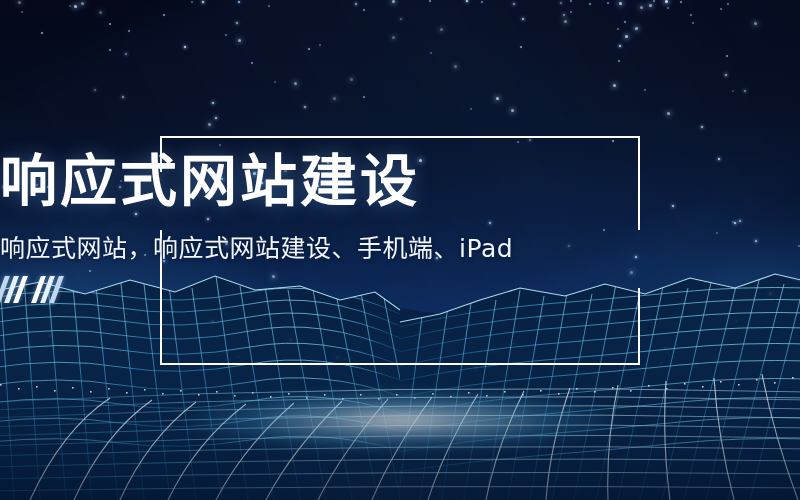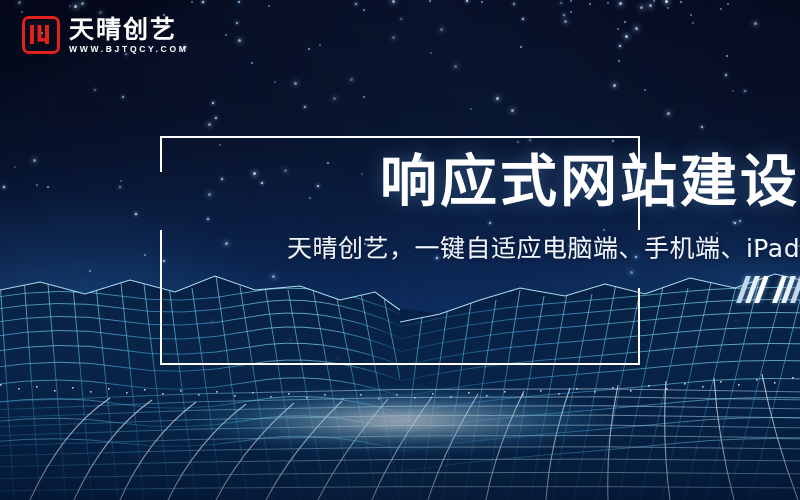--- a/index.html
+++ b/index.html
@@ -147,21 +147,21 @@
   .fr-left-b { left: 0;  top: 94px; width: 1.6px; height: 135px; }
   .fr-right-a{ right: 0; top: 0;    width: 1.6px; height: 94px; }
   .fr-right-b{ right: 0; top: 152px;width: 1.6px; height: 77px; }
 
   
   .content {
     position: absolute;
     left: 0;
     top: 150px;
     width: 800px;
-    text-align: right;
+    text-align: left;
     z-index: 7;
   }
   .headline {
     font-size: 57px;
     font-weight: bold;
     color: #ffffff;
     letter-spacing: 3px;
     line-height: 1.12;
     margin: 0;
     font-family: "DejaVu Sans", "Liberation Sans", sans-serif;
@@ -506,47 +506,33 @@
         <path d="M734,230 Q718,168 714,108"></path>
         <path d="M798,230 Q774,166 762,104"></path>
         <path d="M74,230 Q104,164 152,130"></path>
         <path d="M30,230 Q62,160 110,128"></path>
       </g>
     </svg>
     <div class="valley-glow"></div>
     <div class="ridge-shadow"></div>
   </div>
 
-  <div class="logo">
-    <div class="logo-mark">
-      <svg width="31" height="31" viewBox="0 0 31 31" aria-hidden="true">
-        <rect x="5" y="6" width="4" height="19" fill="#e2211c"></rect>
-        <rect x="12.5" y="6" width="4" height="13" fill="#e2211c"></rect>
-        <rect x="20" y="6" width="4" height="19" fill="#e2211c"></rect>
-        <rect x="12.5" y="19" width="11.5" height="3.6" fill="#e2211c"></rect>
-      </svg>
-    </div>
-    <div class="logo-text">
-      <div class="logo-cn">天晴创艺</div>
-      <div class="logo-url">WWW.BJTQCY.COM</div>
-    </div>
-  </div>
 
   <div class="frame">
     <span class="fr-top"></span>
     <span class="fr-bottom"></span>
     <span class="fr-left-a"></span>
     <span class="fr-left-b"></span>
     <span class="fr-right-a"></span>
     <span class="fr-right-b"></span>
   </div>
 
   <div class="content">
     <h1 class="headline">响应式网站建设</h1>
-    <p class="subline">天晴创艺，一键自适应电脑端、手机端、iPad</p>
+    <p class="subline">响应式网站，响应式网站建设、手机端、iPad</p>
     <div class="badge">
       <span class="slashes left">
         <i></i>
           <i></i>
           <i></i>
       </span>
       <span class="slashes right">
         <i></i>
           <i></i>
           <i></i>

